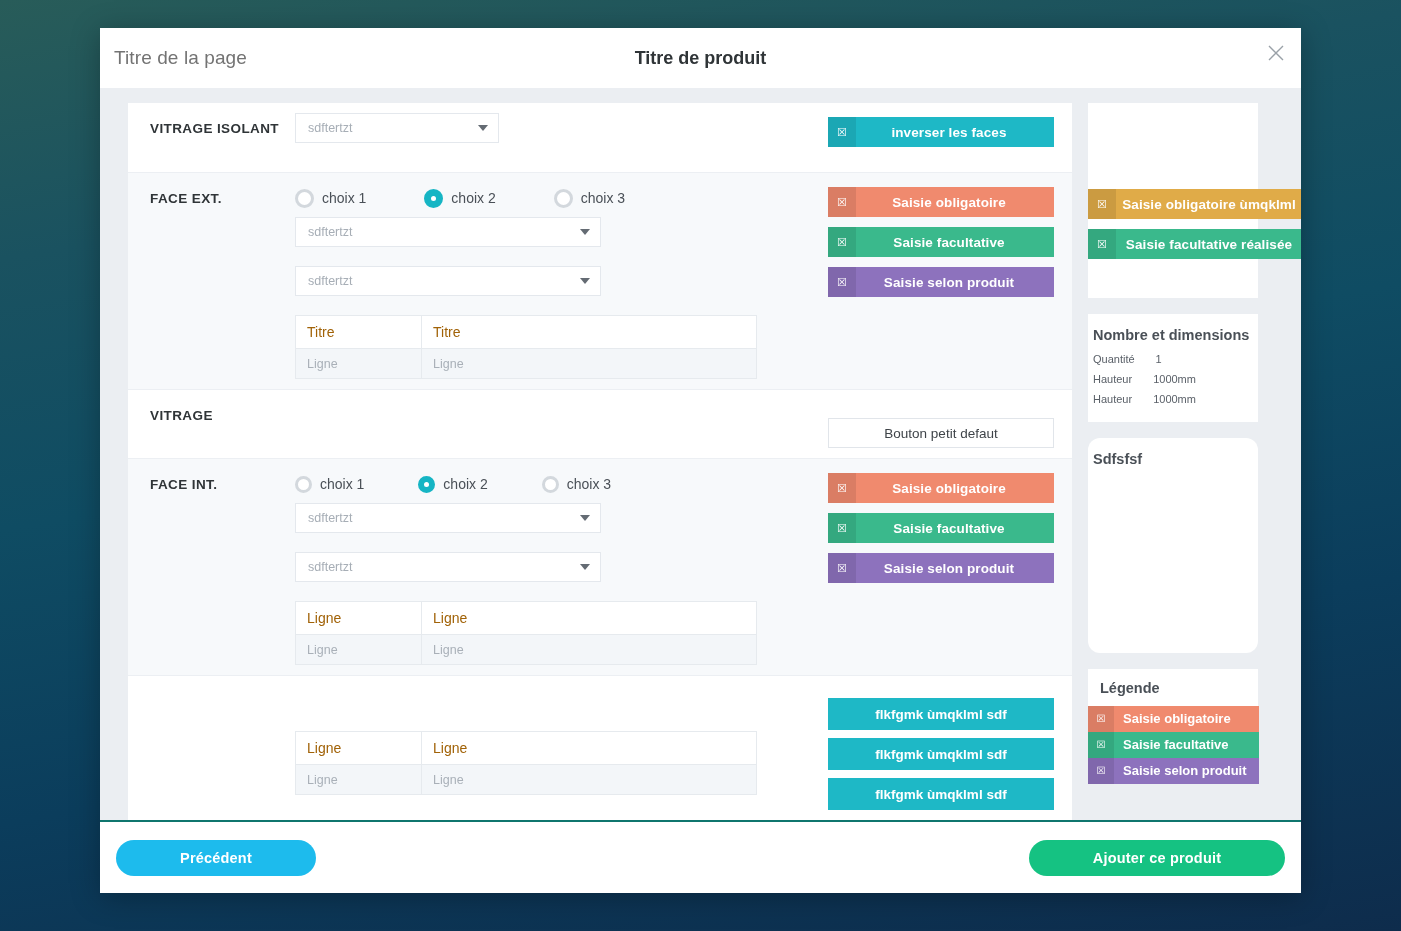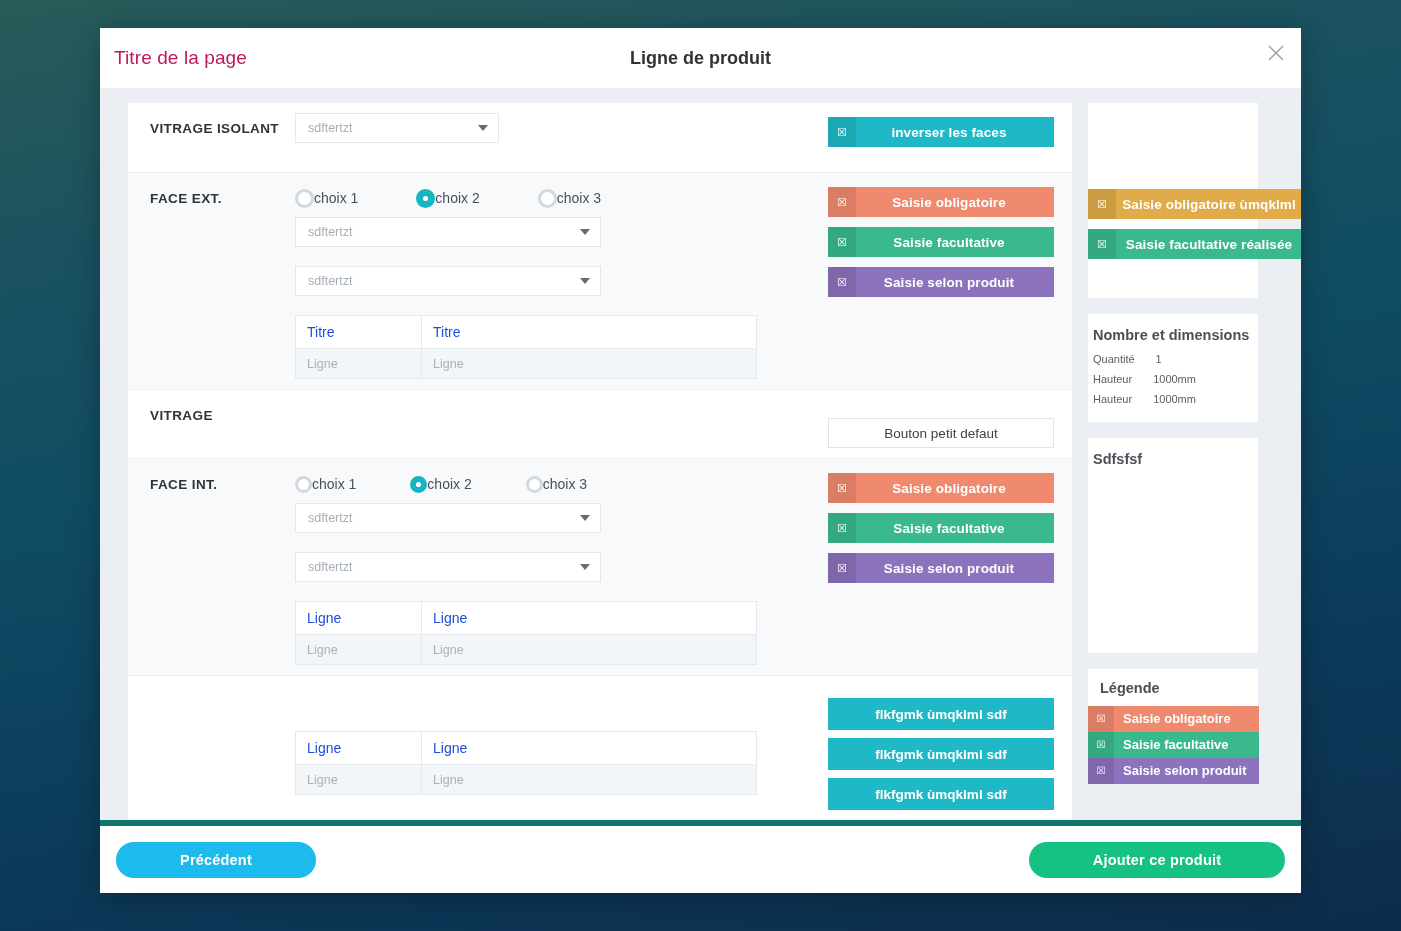--- a/index.html
+++ b/index.html
@@ -26,21 +26,21 @@
   .modal-header {
     height: 60px;
     flex: 0 0 60px;
     background: #fff;
     position: relative;
     display: flex;
     align-items: center;
   }
   .hdr-left {
     position: absolute; left: 14px;
-    font-size: 19px; color: #be185d; font-weight: 400;
+    font-size: 19px; color: #737373; font-weight: 400;
     letter-spacing: .1px;
   }
   .hdr-title {
     position: absolute; left: 0; right: 0; text-align: center;
     font-size: 18px; font-weight: 700; color: #2f3437;
   }
   .close-btn {
     position: absolute; right: 14px; top: 14px;
     width: 22px; height: 22px; cursor: pointer;
     display: flex; align-items: center; justify-content: center;
@@ -53,21 +53,21 @@
     padding: 15px 14px 12px 28px;
     display: flex;
     gap: 16px;
     overflow: hidden;
     position: relative;
   }
 
   .modal-footer {
     flex: 0 0 73px;
     background: #fff;
-    border-top: 6px solid #0f766e;
+    border-top: 2px solid #0f766e;
     display: flex;
     align-items: center;
     justify-content: space-between;
     padding: 0 16px;
   }
 
   
   .pill {
     border: none; border-radius: 22px;
     height: 36px; color: #fff;
@@ -120,21 +120,21 @@
   .caret {
     width: 0; height: 0;
     border-left: 5px solid transparent;
     border-right: 5px solid transparent;
     border-top: 6px solid #646b73;
   }
 
   
   .radios { display: flex; align-items: center; gap: 58px; height: 30px; margin-bottom: 4px; }
   .radios.tight { gap: 54px; }
-  .radio { display: flex; align-items: center; cursor: pointer; }
+  .radio { display: flex; align-items: center; gap: 8px; cursor: pointer; }
   .rdot {
     width: 19px; height: 19px; border-radius: 50%;
     border: 3px solid #d3d8dd; background: #fff;
     flex: 0 0 19px;
   }
   .radio.on .rdot {
     border-color: #16b5c4; background: #16b5c4;
     position: relative;
   }
   .radio.on .rdot::after {
@@ -143,21 +143,21 @@
     border-radius: 50%; background: #fff;
   }
   .radios.sm .rdot { width: 17px; height: 17px; flex: 0 0 17px; border-width: 3px; }
   .radios.sm .radio.on .rdot::after { left: 3px; top: 3px; width: 5px; height: 5px; }
   .rlabel { font-size: 14px; color: #4a5057; }
 
   
   .tbl { width: 462px; border: 1px solid #e6eaee; margin-top: 9px; background: #fff; }
   .tbl .trow { display: flex; }
   .tbl .thead .tcell {
-    font-size: 14px; color: #1d4ed8; background: #fff;
+    font-size: 14px; color: #a16207; background: #fff;
     height: 32px;
   }
   .tbl .tbody .tcell {
     font-size: 12.5px; color: #a9b0b8; background: #f3f6f9;
     height: 30px; border-top: 1px solid #e6eaee;
   }
   .tcell {
     display: flex; align-items: center;
     padding: 0 11px;
   }
@@ -215,21 +215,21 @@
   .panel { background: #fff; padding: 13px 5px; }
   .panel.p-status { height: 195px; padding: 0; position: relative; }
   .panel-title {
     font-size: 14.5px; font-weight: 700; color: #4a5057;
     line-height: 1.2; margin-bottom: 6px;
   }
   .kv { display: flex; gap: 21px; font-size: 11px; color: #5a6068; line-height: 1.78; }
   .kv .k { color: #5a6068; }
   .kv .v { color: #5a6068; }
 
-  .panel.p-note { height: 215px; }
+  .panel.p-note { height: 215px; border-radius: 12px; }
   .panel.p-legend { padding: 11px 0 0 0; }
   .panel.p-legend .panel-title { padding: 0 12px; margin-bottom: 8px; }
 
   .lgd {
     display: flex; align-items: center;
     height: 26px; width: 171px;
     color: #fff; cursor: pointer;
   }
   .lgd .ico {
     width: 26px; flex: 0 0 26px; height: 100%;
@@ -245,21 +245,21 @@
   .float-status { position: absolute; left: 0; top: 86px; width: 226px; }
   .float-status .sbtn { width: 226px; margin-bottom: 10px; }
 </style>
 </head>
 <body>
 
 <div class="modal">
 
   <div class="modal-header">
     <div class="hdr-left">Titre de la page</div>
-    <div class="hdr-title">Ligne de produit</div>
+    <div class="hdr-title">Titre de produit</div>
     <div class="close-btn">
       <svg width="18" height="18" viewBox="0 0 18 18" aria-hidden="true">
         <path d="M2 2 L16 16 M16 2 L2 16" stroke="#9aa1a8" stroke-width="1.4" fill="none"></path>
       </svg>
     </div>
   </div>
 
   <div class="modal-body">
 
     <div class="main-card">

